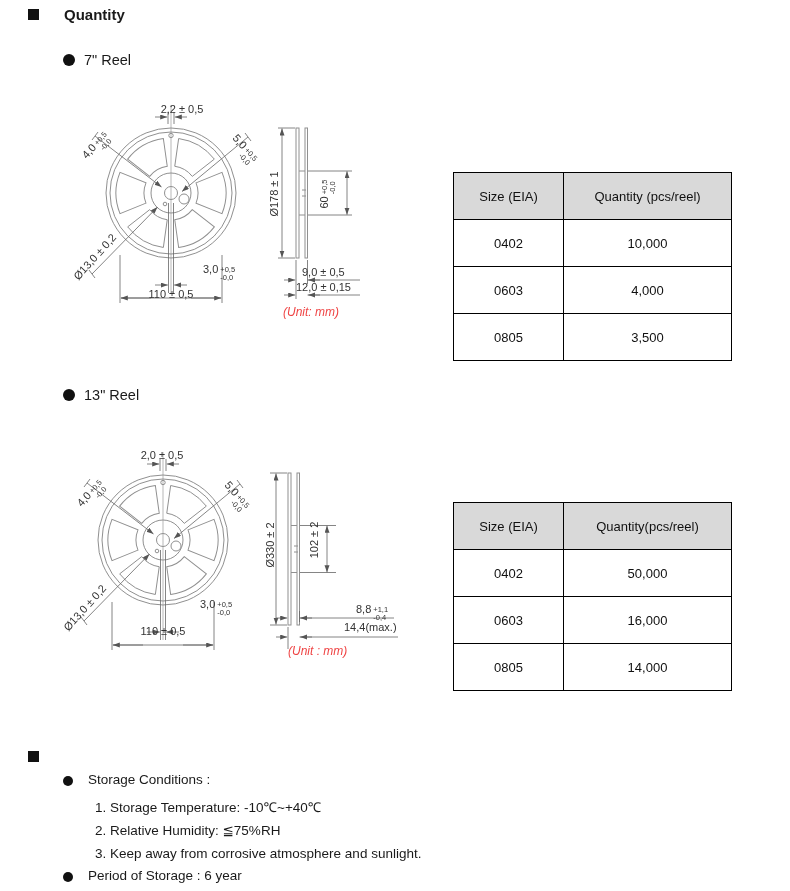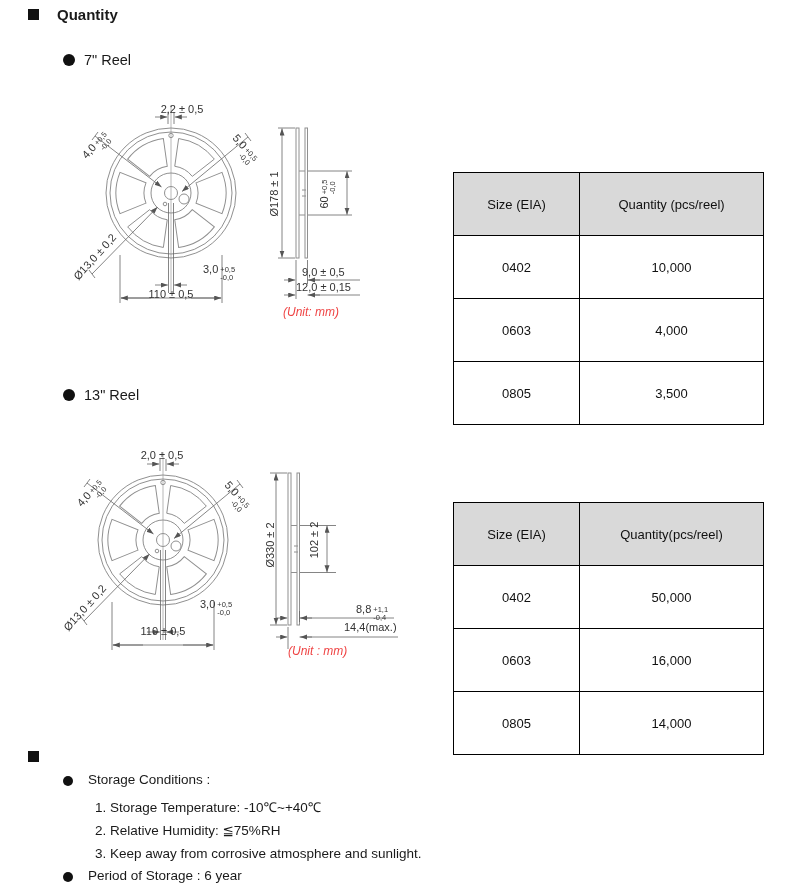--- a/index.html
+++ b/index.html
@@ -20,21 +20,21 @@
   .rp48{transform:translate(-50%,-50%) rotate(48deg);}
   .tol{display:inline-flex;flex-direction:column;font-size:7.5px;line-height:7.5px;
        margin-left:2px;vertical-align:1px;}
   .tol i{font-style:normal;}
   svg{position:absolute;overflow:visible;}
   .draw{stroke:#909090;fill:none;stroke-width:1;}
   .dimln{stroke:#666;fill:none;stroke-width:0.8;}
   .cline{stroke:#9a9a9a;stroke-width:0.7;}
   table.qty{position:absolute;border-collapse:collapse;font-size:13px;text-align:center;
             color:#111;}
-  table.qty th,table.qty td{border:1px solid #000;height:30px;padding:16px;}
+  table.qty th,table.qty td{border:1px solid #000;height:30px;padding:8px;}
   table.qty th{background:#d9d9d9;font-weight:normal;}
   table.qty .c1{width:93px;}
   table.qty .c2{width:151px;}
 </style>
 </head>
 <body>
 
 <div id="page">
 
   <svg width="0" height="0">
@@ -79,21 +79,21 @@
         <line class="dimln" x1="-79" y1="-53" x2="-73" y2="-61"></line>
         <line class="dimln" x1="77" y1="-56" x2="11" y2="-1.5" marker-end="url(#arr)"></line>
         <line class="dimln" x1="74" y1="-60" x2="80" y2="-52"></line>
         <line class="dimln" x1="-79" y1="81" x2="-13.5" y2="14" marker-end="url(#arr)"></line>
         <line class="dimln" x1="-82" y1="77" x2="-76" y2="85"></line>
       </g>
     </defs>
   </svg>
 
   <div class="abs sq-bullet" style="left:28px;top:9px;"></div>
-  <div class="abs h1" style="left:57px;top:6px;">Quantity</div>
+  <div class="abs h1" style="left:64px;top:6px;">Quantity</div>
 
   <div class="abs dot-bullet" style="left:63px;top:54px;"></div>
   <div class="abs h2" style="left:84px;top:52px;">7" Reel</div>
 
   <svg style="left:41px;top:73px;" width="260" height="240" viewBox="-130 -120 260 240">
     <use href="#reel-front-g"></use>
   </svg>
 
   <div class="dim ctr" style="left:182px;top:109px;">2,2 ± 0,5</div>
   <div class="dim rm48" style="left:97px;top:147px;">

